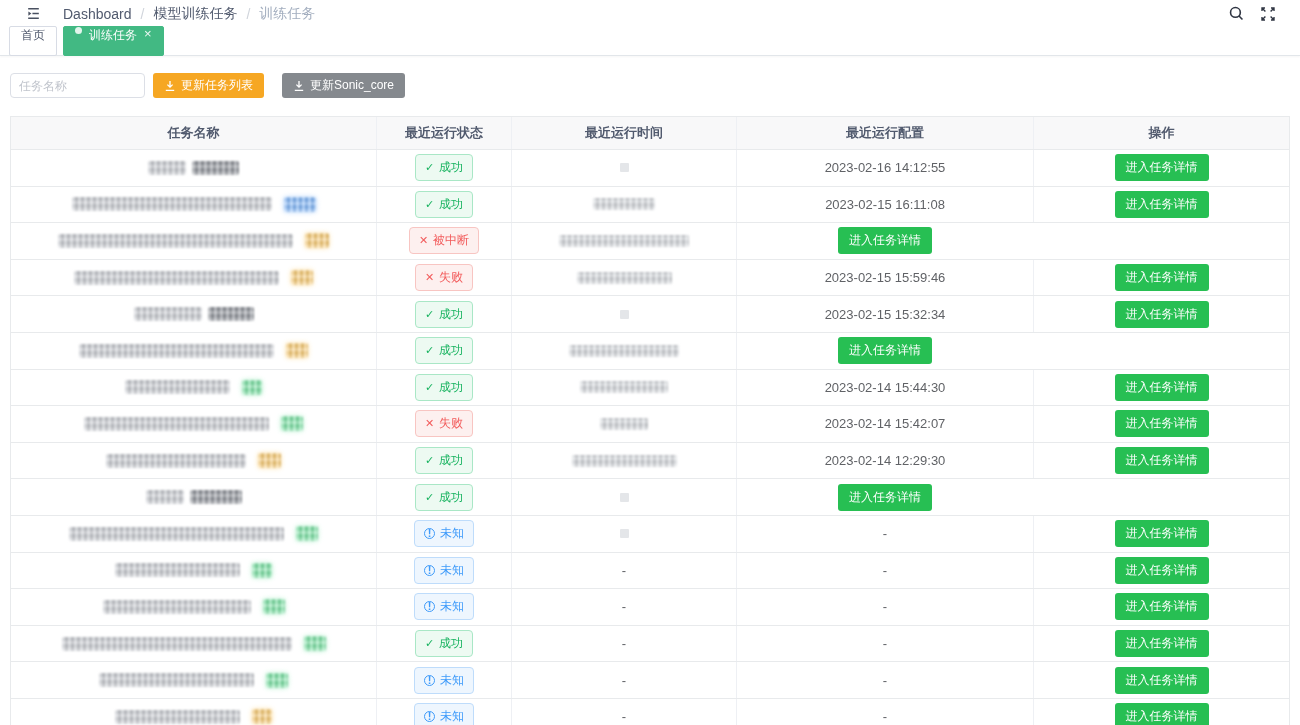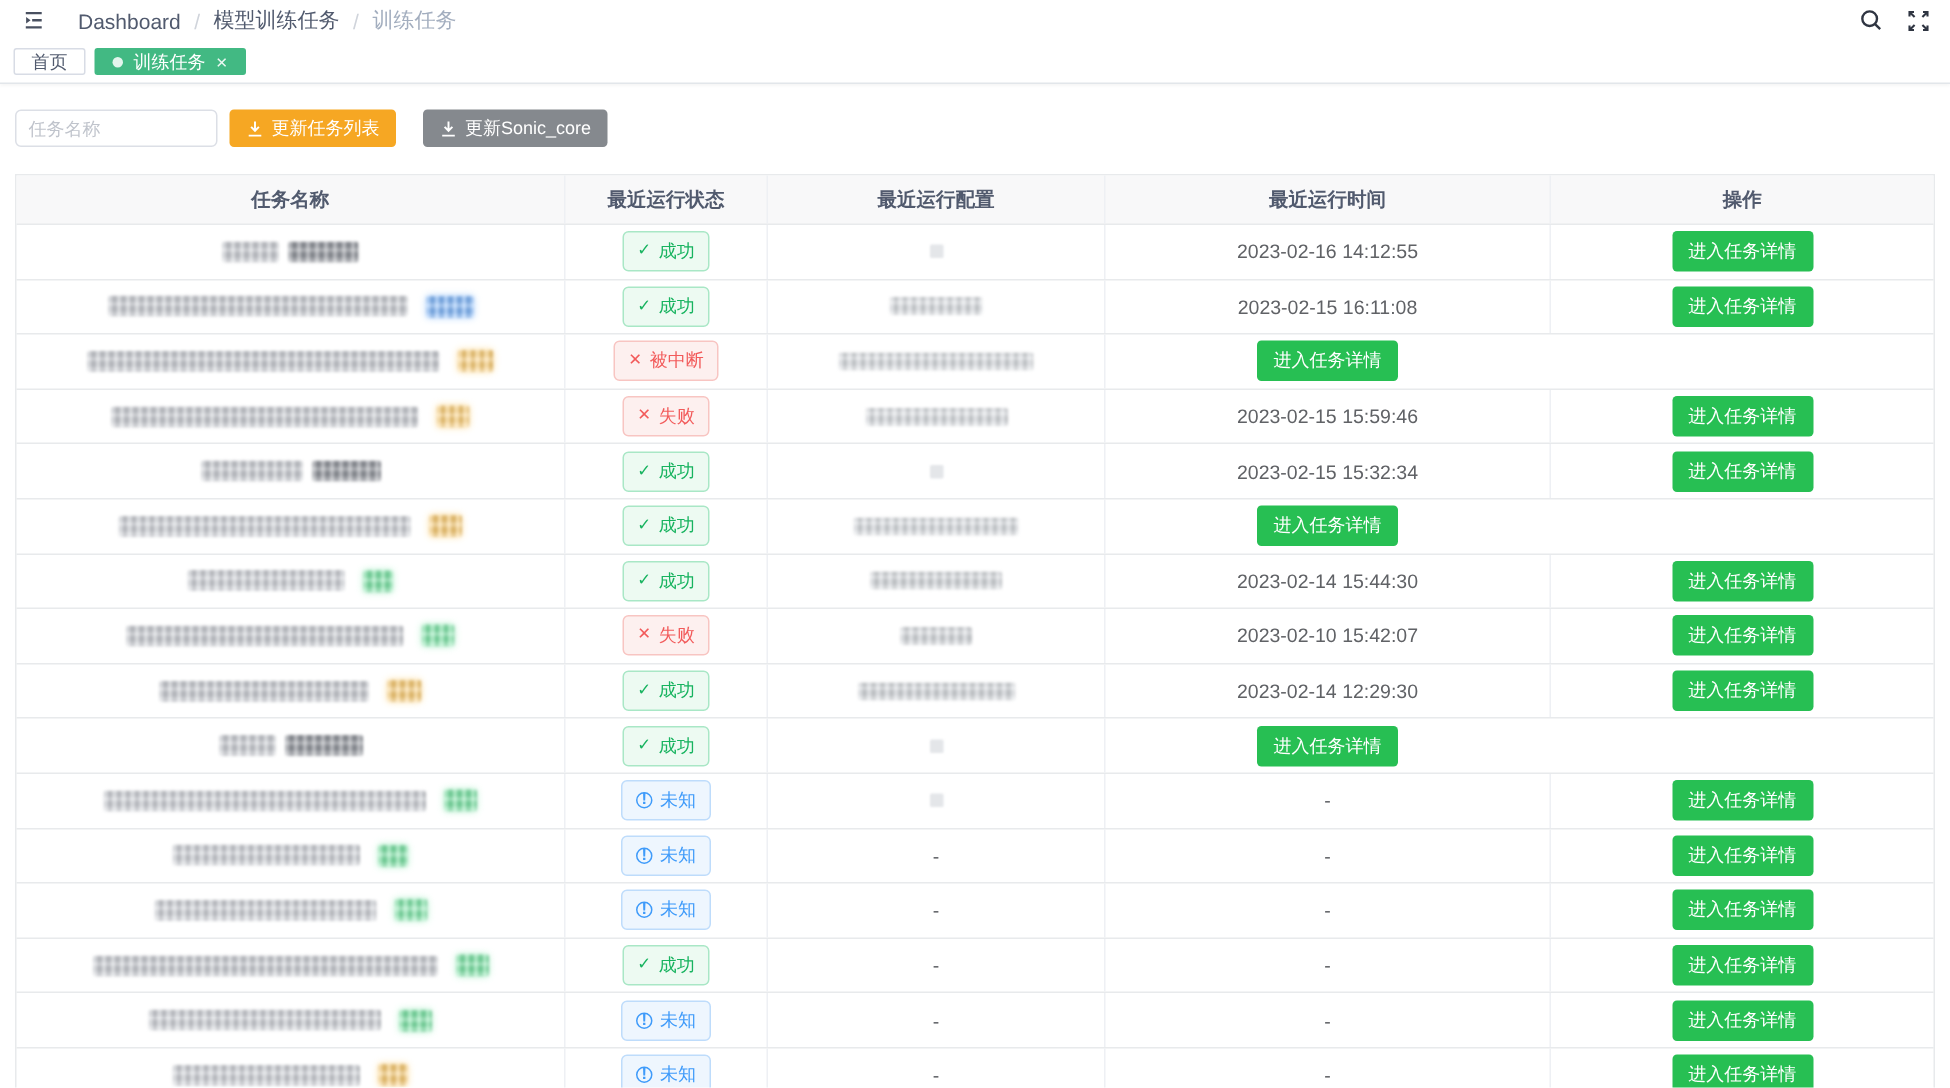--- a/index.html
+++ b/index.html
@@ -1,29 +1,29 @@
 <!DOCTYPE html>
 <html><head>
 <meta charset="utf-8">
 <style>
   * { margin:0; padding:0; box-sizing:border-box; }
   html,body { width:1300px; height:725px; overflow:hidden; background:#fff;
     font-family:"Liberation Sans","DejaVu Sans",sans-serif; }
   
-  .navbar { height:27px; display:flex; align-items:center; padding:0 12px; background:#fff; }
+  .navbar { height:27px; display:flex; align-items:center; padding:0 23px; background:#fff; }
   .fold-btn { width:20px; height:20px; display:flex; align-items:center; justify-content:center; cursor:pointer; }
   .breadcrumb { display:flex; align-items:center; margin-left:20px; font-size:14px; color:#515a6e; }
   .breadcrumb .sep { color:#d0d4db; margin:0 9px; }
   .breadcrumb .current { color:#a3aebf; }
   .nav-right { margin-left:auto; display:flex; align-items:center; gap:14px; }
   .nav-icon { width:18px; height:18px; display:flex; align-items:center; justify-content:center; cursor:pointer; }
   
   .tabbar { height:29px; display:flex; align-items:center; gap:6px; padding:0 9px;
     border-bottom:1px solid #e2e6ea; box-shadow:0 1px 2px rgba(0,0,0,.04); background:#fff; }
-  .tab { height:18px; display:inline-flex; align-items:center; padding:0 11px; font-size:12px;
+  .tab { height:30px; display:inline-flex; align-items:flex-start; padding:0 11px; font-size:12px;
     border:1px solid #d8dce5; border-radius:2px; background:#fff; color:#515a6e; cursor:pointer; }
   .tab.active { background:#42b983; border-color:#42b983; color:#fff; gap:7px; }
   .tab .dot { width:7px; height:7px; border-radius:50%; background:rgba(255,255,255,.85); }
   .tab .close { font-size:13px; line-height:1; opacity:.9; cursor:pointer; }
   
   .toolbar { display:flex; align-items:center; padding:17px 10px 0; }
   .search-input { width:135px; height:25px; border:1px solid #dcdfe6; border-radius:4px;
     font-size:12px; padding:0 8px; color:#606266; outline:none; }
   .search-input::placeholder { color:#c0c4cc; }
   .btn { height:25px; display:inline-flex; align-items:center; gap:5px; padding:0 11px;
@@ -129,22 +129,22 @@
         <path d="M6 1v6M3.4 4.6L6 7.2l2.6-2.6M1.8 10.4h8.4"></path>
       </svg>
     <span>更新Sonic_core</span>
   </button>
 </div>
 
 <div class="table">
   <div class="tr thead">
     <div class="th">任务名称</div>
     <div class="th">最近运行状态</div>
+    <div class="th">最近运行时间</div>
     <div class="th">最近运行配置</div>
-    <div class="th">最近运行时间</div>
     <div class="th">操作</div>
   </div>
   <div>
       <div class="tr">
         <div class="td">
           <span class="blur seg-gray" style="width: 38px;"></span>
           <span class="blur seg-dark" style="width: 47px;"></span>
         </div>
         <div class="td">
           <span class="badge badge-success">
@@ -279,21 +279,21 @@
         </div>
         <div class="td">
           <span class="badge badge-failed">
             <span class="b-ic">✕</span>
             <span>失败</span>
           </span>
         </div>
         <div class="td">
           <span class="blur cfg" style="width: 48px;"></span>
         </div>
-        <div class="td muted">2023-02-10 15:42:07</div>
+        <div class="td muted">2023-02-14 15:42:07</div>
         <div class="td">
           <button class="btn-detail">进入任务详情</button>
         </div>
       </div>
       <div class="tr">
         <div class="td">
           <span class="blur seg-gray" style="width: 140px;"></span>
           <span class="blur tag tag-yellow" style="width: 23px;"></span>
         </div>
         <div class="td">

